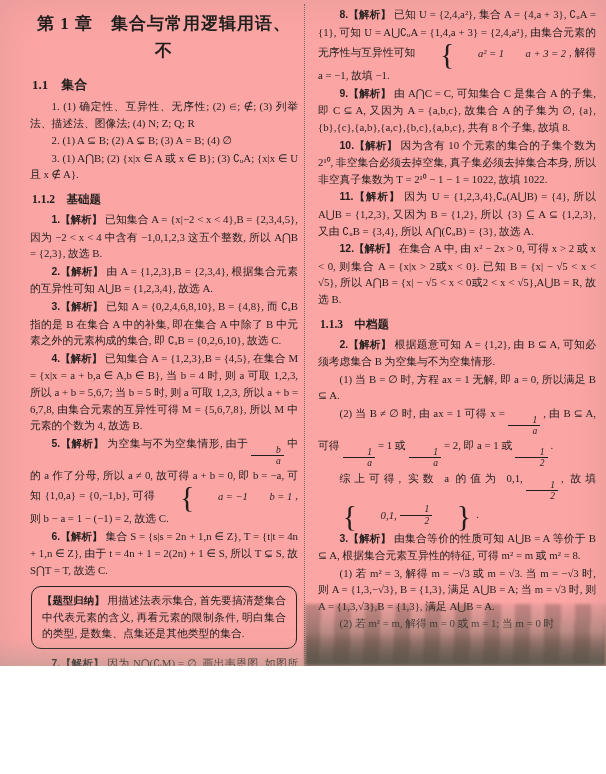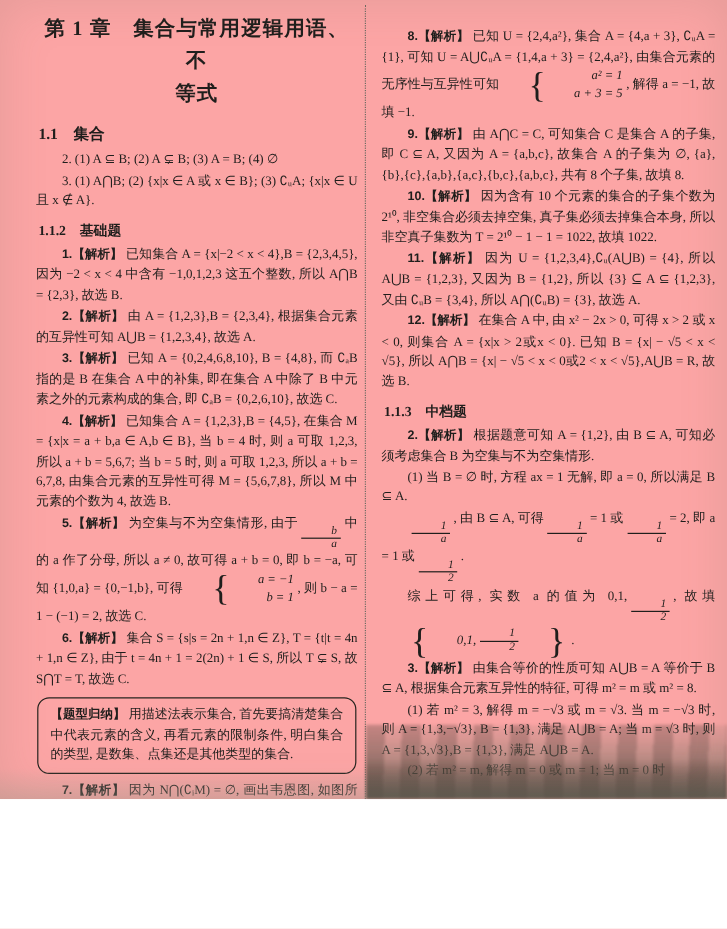--- a/index.html
+++ b/index.html
@@ -6,21 +6,21 @@
   .page {
     position:relative; width:606px; height:666px;
     background:#fca5a5; overflow:hidden;
     font-family:"Liberation Serif", serif; color:#1f1e1c;
   }
   .page::after{
     content:""; position:absolute; inset:0; pointer-events:none;
     box-shadow: inset 0 0 40px rgba(120,110,95,0.18);
   }
   .col-left  { position:absolute; left:30px;  top:8px;  width:268px; }
-  .col-right { position:absolute; left:318px; top:22px;  width:278px; }
+  .col-right { position:absolute; left:318px; top:6px;  width:278px; }
   .divider   { position:absolute; left:304px; top:4px; height:706px; width:0;
                border-left:1.5px dotted #6f6b63; }
   .h-chapter { font-size:17px; font-weight:bold; text-align:center;
                line-height:27px; margin:2px 0 0 0; letter-spacing:1px;}
   .h-chapter .line { display:block; }
   .h2 { font-size:13px; font-weight:bold; margin:12px 0 4px 2px; }
   .h3 { font-size:11.5px; font-weight:bold; margin:9px 0 4px 2px; }
   .para { font-size:10.8px; line-height:16.6px; text-align:justify;
           text-indent:2em; margin:0 0 1px 0; }
   .para b { font-family:"Liberation Sans", sans-serif; font-size:10.4px; }
@@ -28,22 +28,22 @@
               padding:5px 10px 6px 10px; margin:7px 1px 6px 1px;
               font-size:10.8px; line-height:16.4px; text-align:justify; }
   .note-box b { font-family:"Liberation Sans", sans-serif; font-size:10.4px; }
   .frac { display:inline-flex; flex-direction:column; vertical-align:-6px;
           text-align:center; line-height:1.1; font-size:9.5px; margin:0 3px;
           font-style:italic;}
   .frac .num { border-bottom:1px solid #1f1e1c; padding:0 3px; display:block;}
   .frac .den { display:block; }
   .sys { display:inline-flex; align-items:center; vertical-align:middle; margin:0 3px; }
   .sys .brace { font-size:30px; font-weight:300; line-height:0.9; margin-right:2px; }
-  .sys .lines { display:inline-flex; flex-direction:column; line-height:15px;
-                font-size:10.5px; text-align:right; font-style:italic; }
+  .sys .lines { display:inline-flex; flex-direction:row; line-height:15px;
+                font-size:10.5px; text-align:center; font-style:italic; }
   .venn { position:relative; width:100px; height:64px; border:1.2px solid #3a382f;
           margin:12px 0 0 80px; }
   .venn .outer { position:absolute; left:12px; top:4px; width:55px; height:55px;
                  border:1.1px solid #3a382f; border-radius:50%; }
   .venn .inner { position:absolute; left:20px; top:16px; width:34px; height:34px;
                  border:1.1px solid #3a382f; border-radius:50%; }
   .venn .lbl { position:absolute; font-style:italic; font-size:10.5px; }
   .lbl-m { left:52px; top:6px; }
   .lbl-i { left:85px; top:2px; }
   .fade-bottom { position:absolute; left:0; right:0; bottom:0; height:26px;
@@ -59,24 +59,24 @@
 </head>
 <body>
 
 <div class="page">
 
   <div class="divider"></div>
 
   <div class="col-left">
     <div class="h-chapter">
       <span class="line">第 1 章　集合与常用逻辑用语、不</span>
-      <span class="line">等式</span>
     </div>
     <div class="h2">1.1　集合</div>
 
+    <p class="para">1. (1) 确定性、互异性、无序性; (2) ∈; ∉; (3) 列举法、描述法、图像法; (4) N; Z; Q; R</p>
     <p class="para">2. (1) A ⊆ B; (2) A ⊊ B; (3) A = B; (4) ∅</p>
     <p class="para">3. (1) A⋂B; (2) {x|x ∈ A 或 x ∈ B}; (3) ∁ᵤA; {x|x ∈ U 且 x ∉ A}.</p>
 
     <div class="h3">1.1.2　基础题</div>
 
     <p class="para"><b>1.【解析】</b><span> 已知集合 A = {x|−2 &lt; x &lt; 4},B = {2,3,4,5}, 因为 −2 &lt; x &lt; 4 中含有 −1,0,1,2,3 这五个整数, 所以 A⋂B = {2,3}, 故选 B.</span></p>
     <p class="para"><b>2.【解析】</b><span> 由 A = {1,2,3},B = {2,3,4}, 根据集合元素的互异性可知 A⋃B = {1,2,3,4}, 故选 A.</span></p>
     <p class="para"><b>3.【解析】</b><span> 已知 A = {0,2,4,6,8,10}, B = {4,8}, 而 ∁ₐB 指的是 B 在集合 A 中的补集, 即在集合 A 中除了 B 中元素之外的元素构成的集合, 即 ∁ₐB = {0,2,6,10}, 故选 C.</span></p>
     <p class="para"><b>4.【解析】</b><span> 已知集合 A = {1,2,3},B = {4,5}, 在集合 M = {x|x = a + b,a ∈ A,b ∈ B}, 当 b = 4 时, 则 a 可取 1,2,3, 所以 a + b = 5,6,7; 当 b = 5 时, 则 a 可取 1,2,3, 所以 a + b = 6,7,8, 由集合元素的互异性可得 M = {5,6,7,8}, 所以 M 中元素的个数为 4, 故选 B.</span></p>
 
@@ -107,38 +107,38 @@
       <span class="lbl lbl-i">I</span>
     </div>
   </div>
 
   <div class="col-right">
     <p class="para">
       <b>8.【解析】</b><span> 已知 U = {2,4,a²}, 集合 A = {4,a + 3}, ∁ᵤA = {1}, 可知 U = A⋃∁ᵤA = {1,4,a + 3} = {2,4,a²}, 由集合元素的无序性与互异性可知</span><span class="sys">
           <span class="brace">{</span>
           <span class="lines">
             <span>a² = 1</span>
-            <span>a + 3 = 5</span>
+            <span>a + 3 = 2</span>
           </span>
         </span><span>, 解得 a = −1, 故填 −1.</span>
     </p>
 
 
     <p class="para"><b>9.【解析】</b><span> 由 A⋂C = C, 可知集合 C 是集合 A 的子集, 即 C ⊆ A, 又因为 A = {a,b,c}, 故集合 A 的子集为 ∅, {a},{b},{c},{a,b},{a,c},{b,c},{a,b,c}, 共有 8 个子集, 故填 8.</span></p>
     <p class="para"><b>10.【解析】</b><span> 因为含有 10 个元素的集合的子集个数为 2¹⁰, 非空集合必须去掉空集, 真子集必须去掉集合本身, 所以非空真子集数为 T = 2¹⁰ − 1 − 1 = 1022, 故填 1022.</span></p>
     <p class="para"><b>11.【解析】</b><span> 因为 U = {1,2,3,4},∁ᵤ(A⋃B) = {4}, 所以 A⋃B = {1,2,3}, 又因为 B = {1,2}, 所以 {3} ⊆ A ⊆ {1,2,3}, 又由 ∁ᵤB = {3,4}, 所以 A⋂(∁ᵤB) = {3}, 故选 A.</span></p>
     <p class="para"><b>12.【解析】</b><span> 在集合 A 中, 由 x² − 2x &gt; 0, 可得 x &gt; 2 或 x &lt; 0, 则集合 A = {x|x &gt; 2或x &lt; 0}. 已知 B = {x| − √5 &lt; x &lt; √5}, 所以 A⋂B = {x| − √5 &lt; x &lt; 0或2 &lt; x &lt; √5},A⋃B = R, 故选 B.</span></p>
 
     <div class="h3">1.1.3　中档题</div>
 
     <p class="para"><b>2.【解析】</b><span> 根据题意可知 A = {1,2}, 由 B ⊆ A, 可知必须考虑集合 B 为空集与不为空集情形.</span></p>
     <p class="para">(1) 当 B = ∅ 时, 方程 ax = 1 无解, 即 a = 0, 所以满足 B ⊆ A.</p>
 
     <p class="para">
-      <span class="frac">
+      <span>(2) 当 B ≠ ∅ 时, 由 ax = 1 可得 x =</span><span class="frac">
           <span class="num">1</span>
           <span class="den">a</span>
         </span><span>, 由 B ⊆ A, 可得</span><span class="frac">
           <span class="num">1</span>
           <span class="den">a</span>
         </span><span>= 1 或</span><span class="frac">
           <span class="num">1</span>
           <span class="den">a</span>
         </span><span>= 2, 即 a = 1 或</span><span class="frac">
           <span class="num">1</span>

